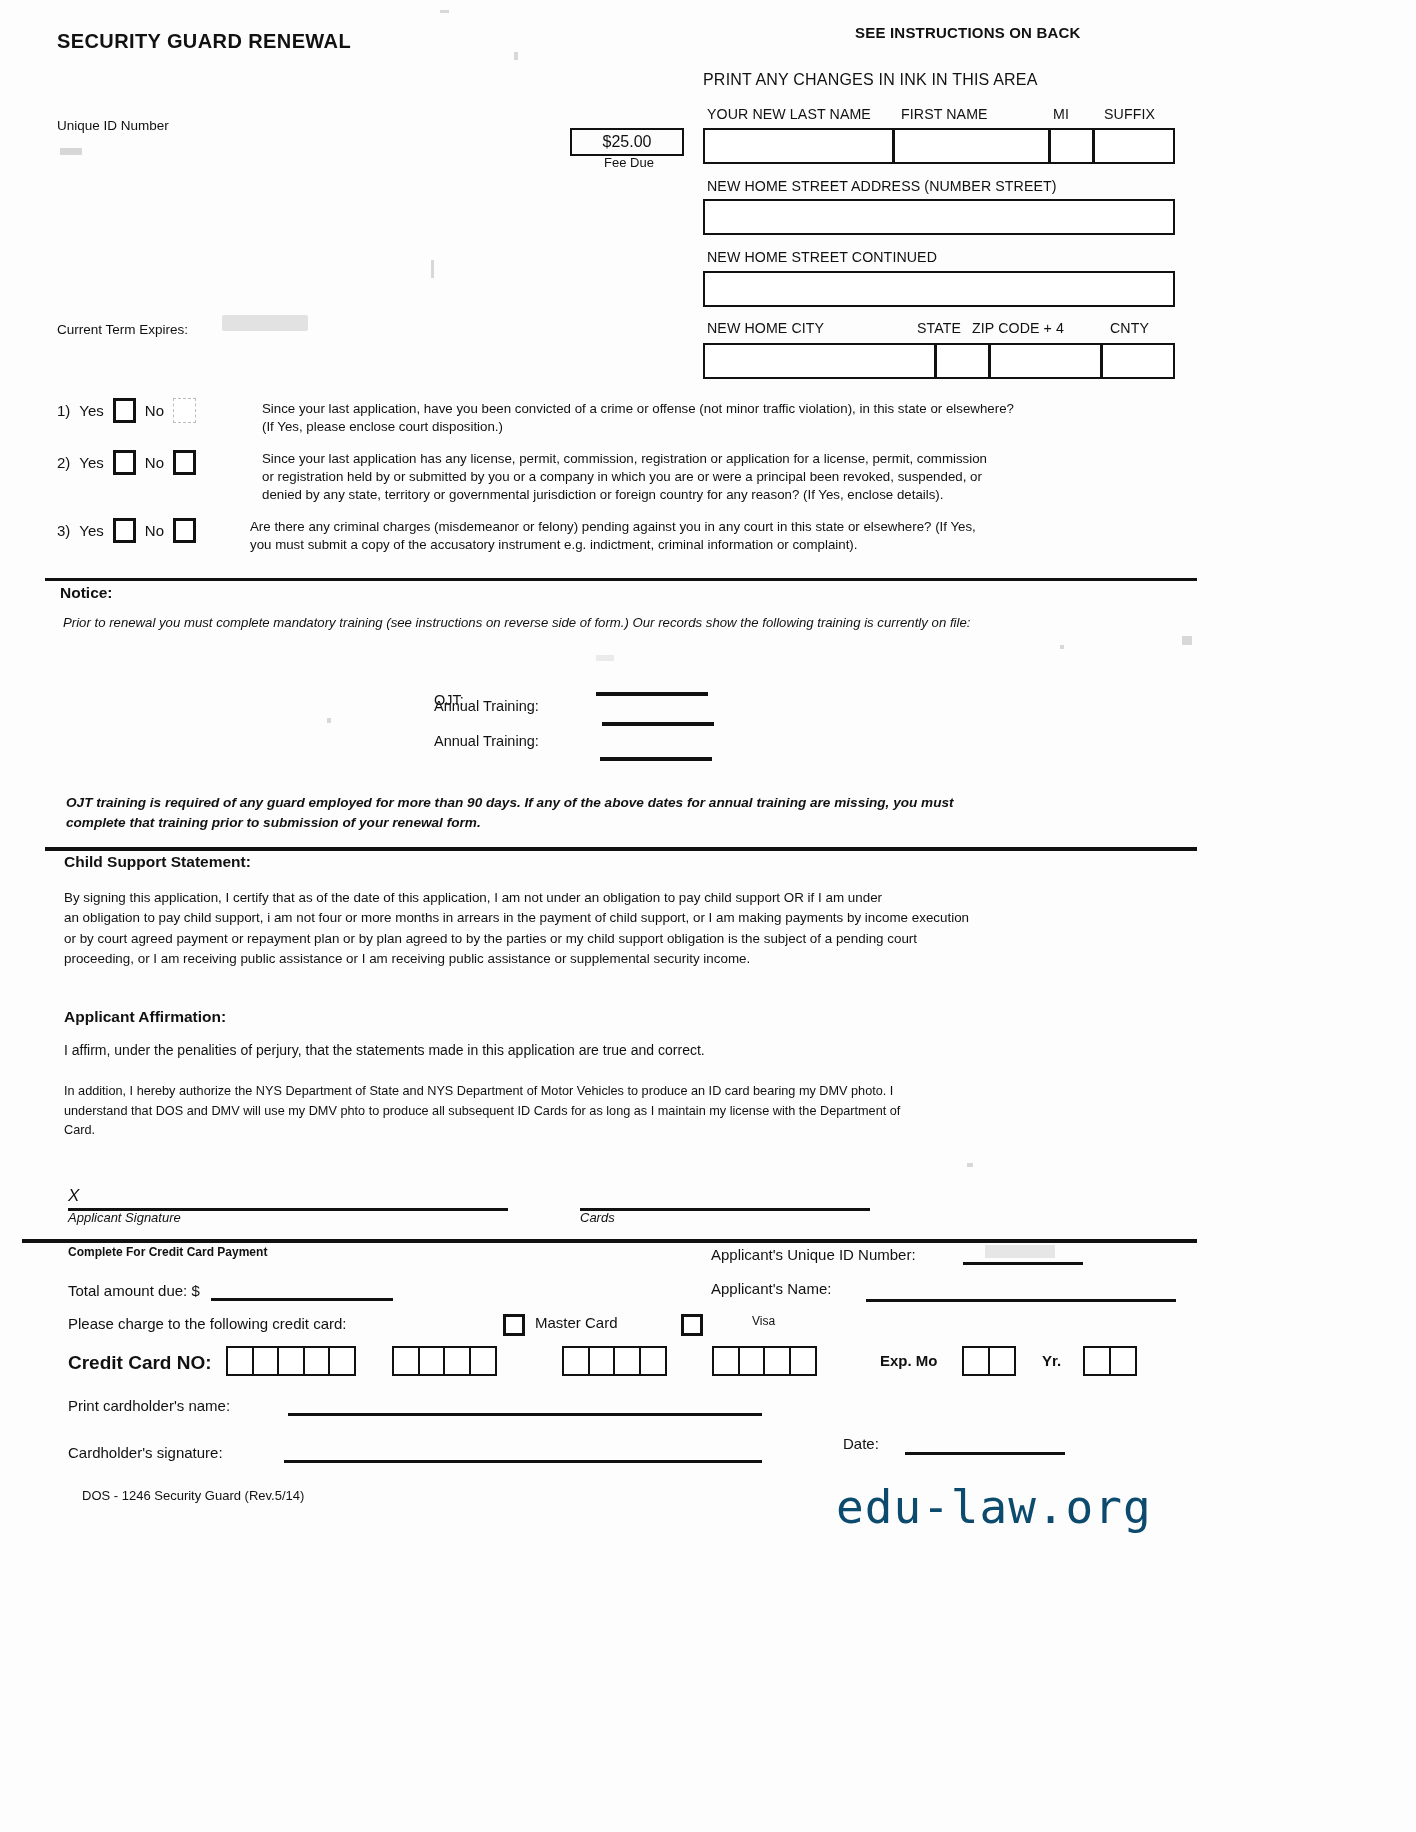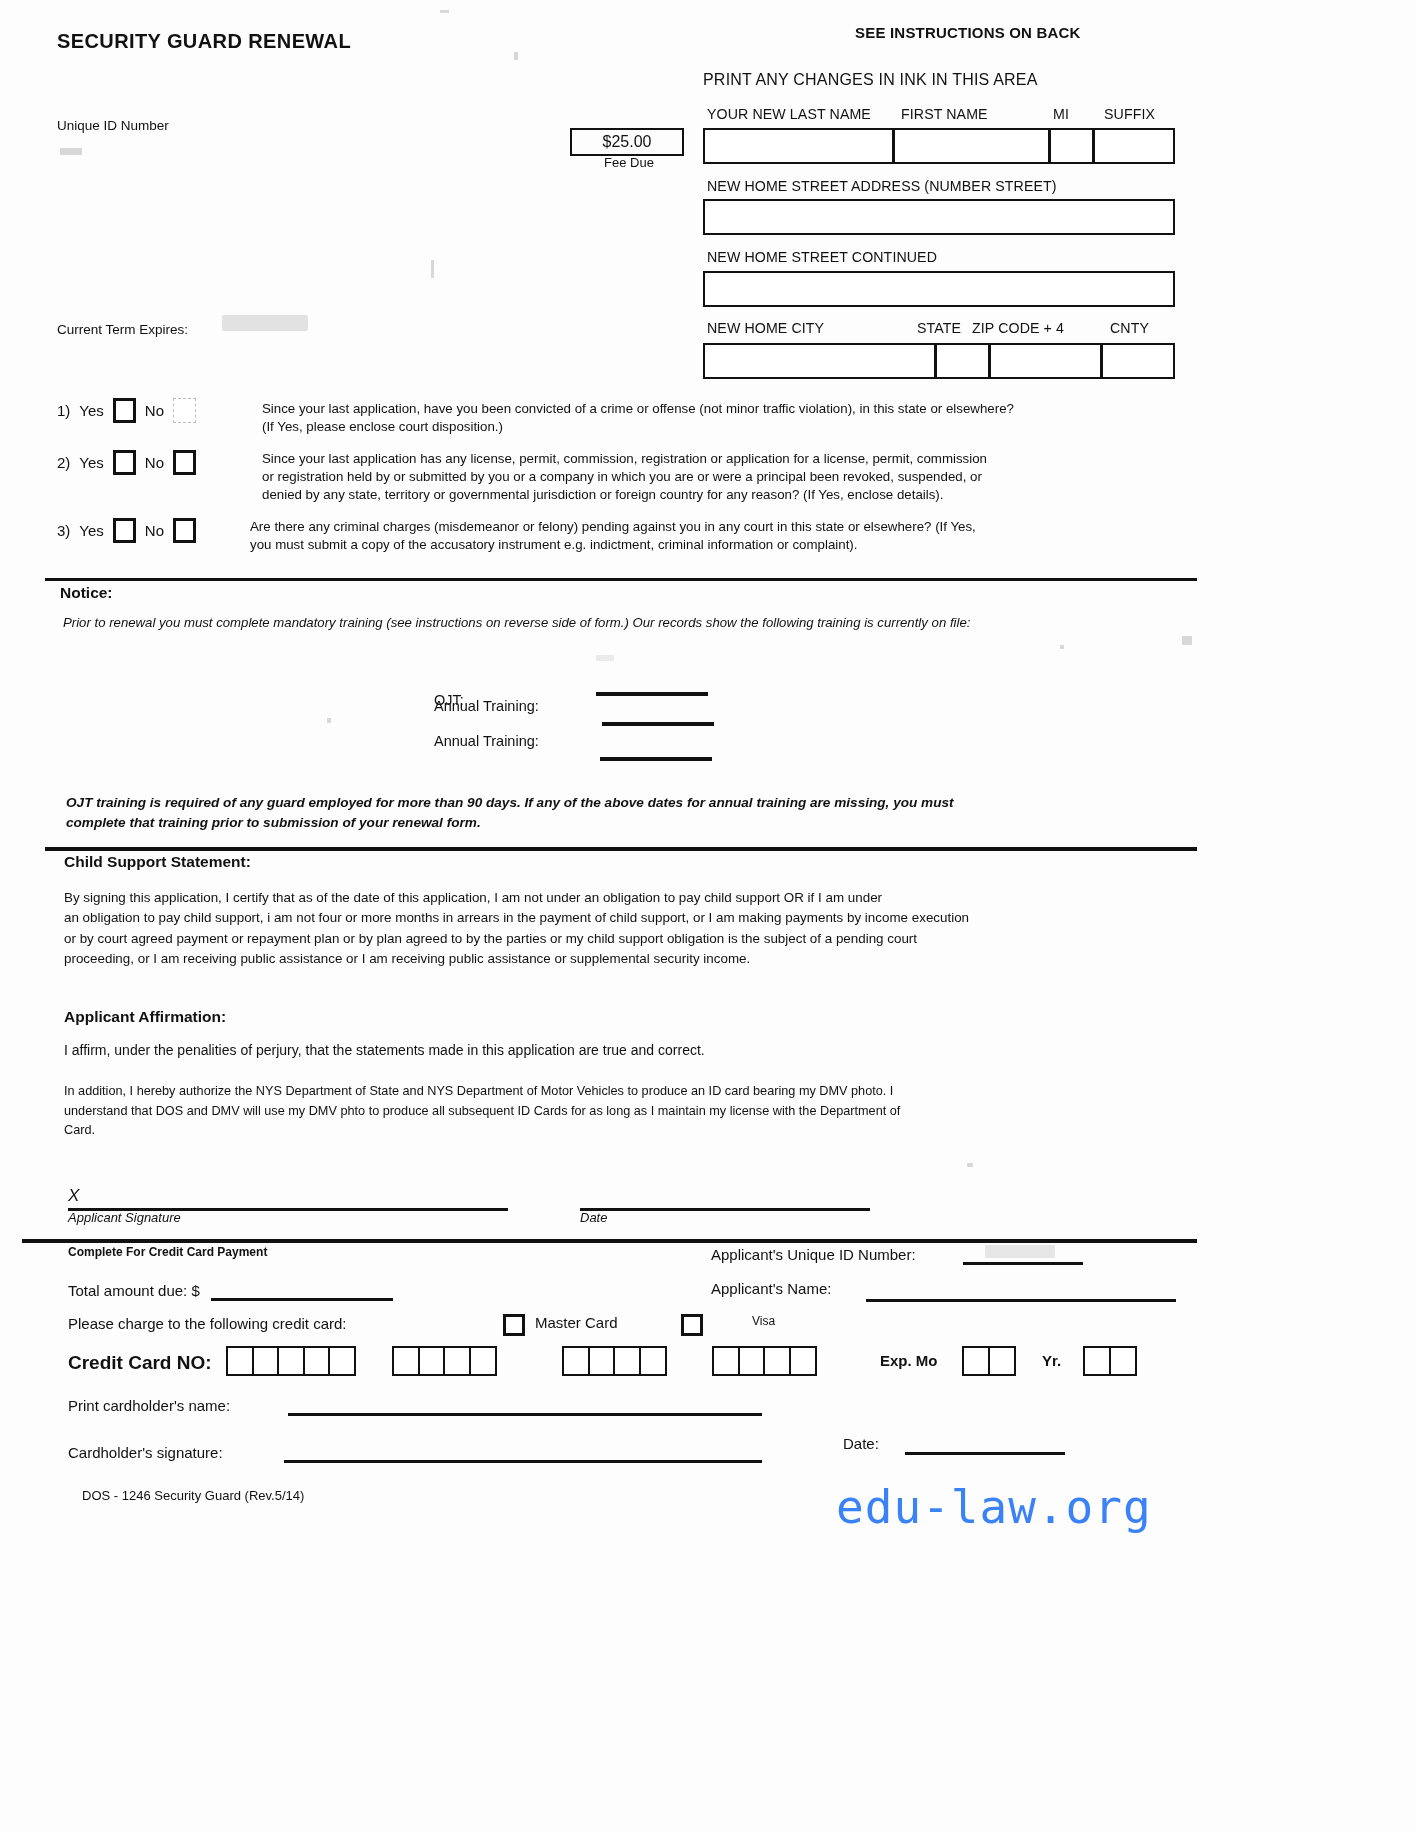--- a/index.html
+++ b/index.html
@@ -182,21 +182,21 @@
   #app-name-l { left: 711px; top: 1280px; font-size: 15px; }
   #app-name-line { left: 866px; top: 1299px; width: 310px; height: 3px; }
   #cc-date-l   { left: 843px; top: 1435px; font-size: 15px; }
   #cc-date-line { left: 905px; top: 1452px; width: 160px; height: 3px; }
 
   
   #footer-code { left: 70px; top: 1488px; font-size: 13px; margin-left: 12px; }
   #watermark {
     left: 836px; top: 1480px;
     font-family: "DejaVu Sans Mono", monospace;
-    font-size: 46px; letter-spacing: 1px; color: #3b82f6;
+    font-size: 46px; letter-spacing: 1px; color: #0c4a6e;
   }
 
   
   .speck { position: absolute; background: #d8d8d8; }
 </style>
 </head>
 <body>
 
 <div class="page">
 
@@ -313,21 +313,21 @@
   <div class="abs" id="aff-body">
     <div>In addition, I hereby authorize the NYS Department of State and NYS Department of Motor Vehicles to produce an ID card bearing my DMV photo. I</div>
     <div>understand that DOS and DMV will use my DMV phto to produce all subsequent ID Cards for as long as I maintain my license with the Department of</div>
     <div>Card.</div>
   </div>
 
   <div class="abs" id="sig-x">X</div>
   <div class="abs rule" id="sig-line"></div>
   <div class="abs ital" id="sig-cap">Applicant Signature</div>
   <div class="abs rule" id="date-line"></div>
-  <div class="abs ital" id="date-cap">Date</div>
+  <div class="abs ital" id="date-cap">Cards</div>
 
   <div class="abs rule" id="cc-rule"></div>
   <div class="abs bold" id="cc-head">Complete For Credit Card Payment</div>
 
   <div class="abs" id="cc-total-l">Total amount due:  $</div>
   <div class="abs rule" id="cc-total-line"></div>
 
   <div class="abs" id="cc-charge-l">Please charge to the following credit card:</div>
   <div class="abs cc-opt-box" id="mc-box"></div>
   <div class="abs" id="mc-lbl">Master Card</div>

